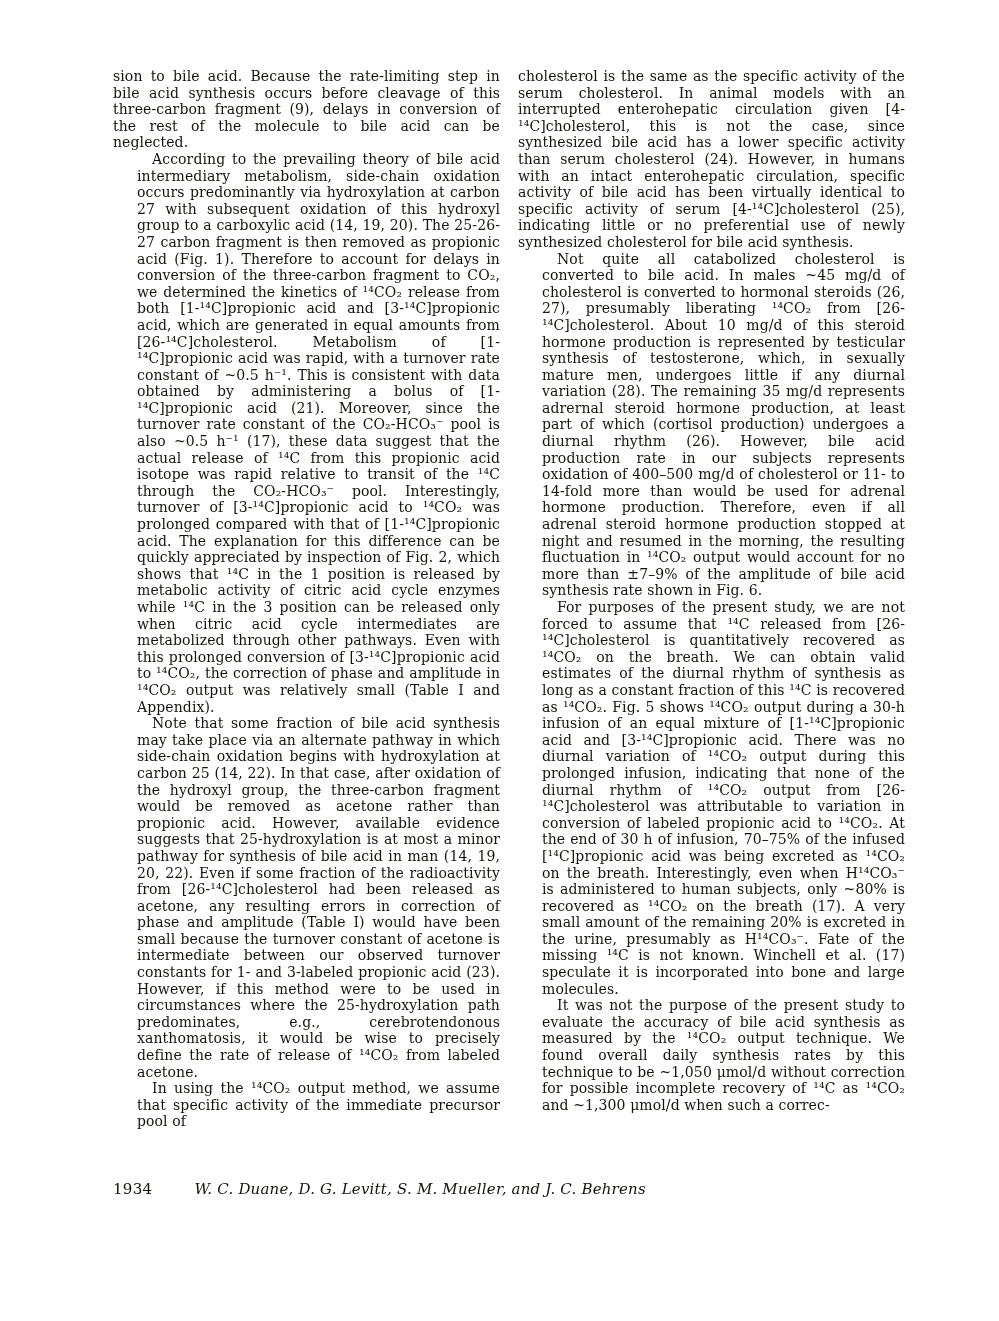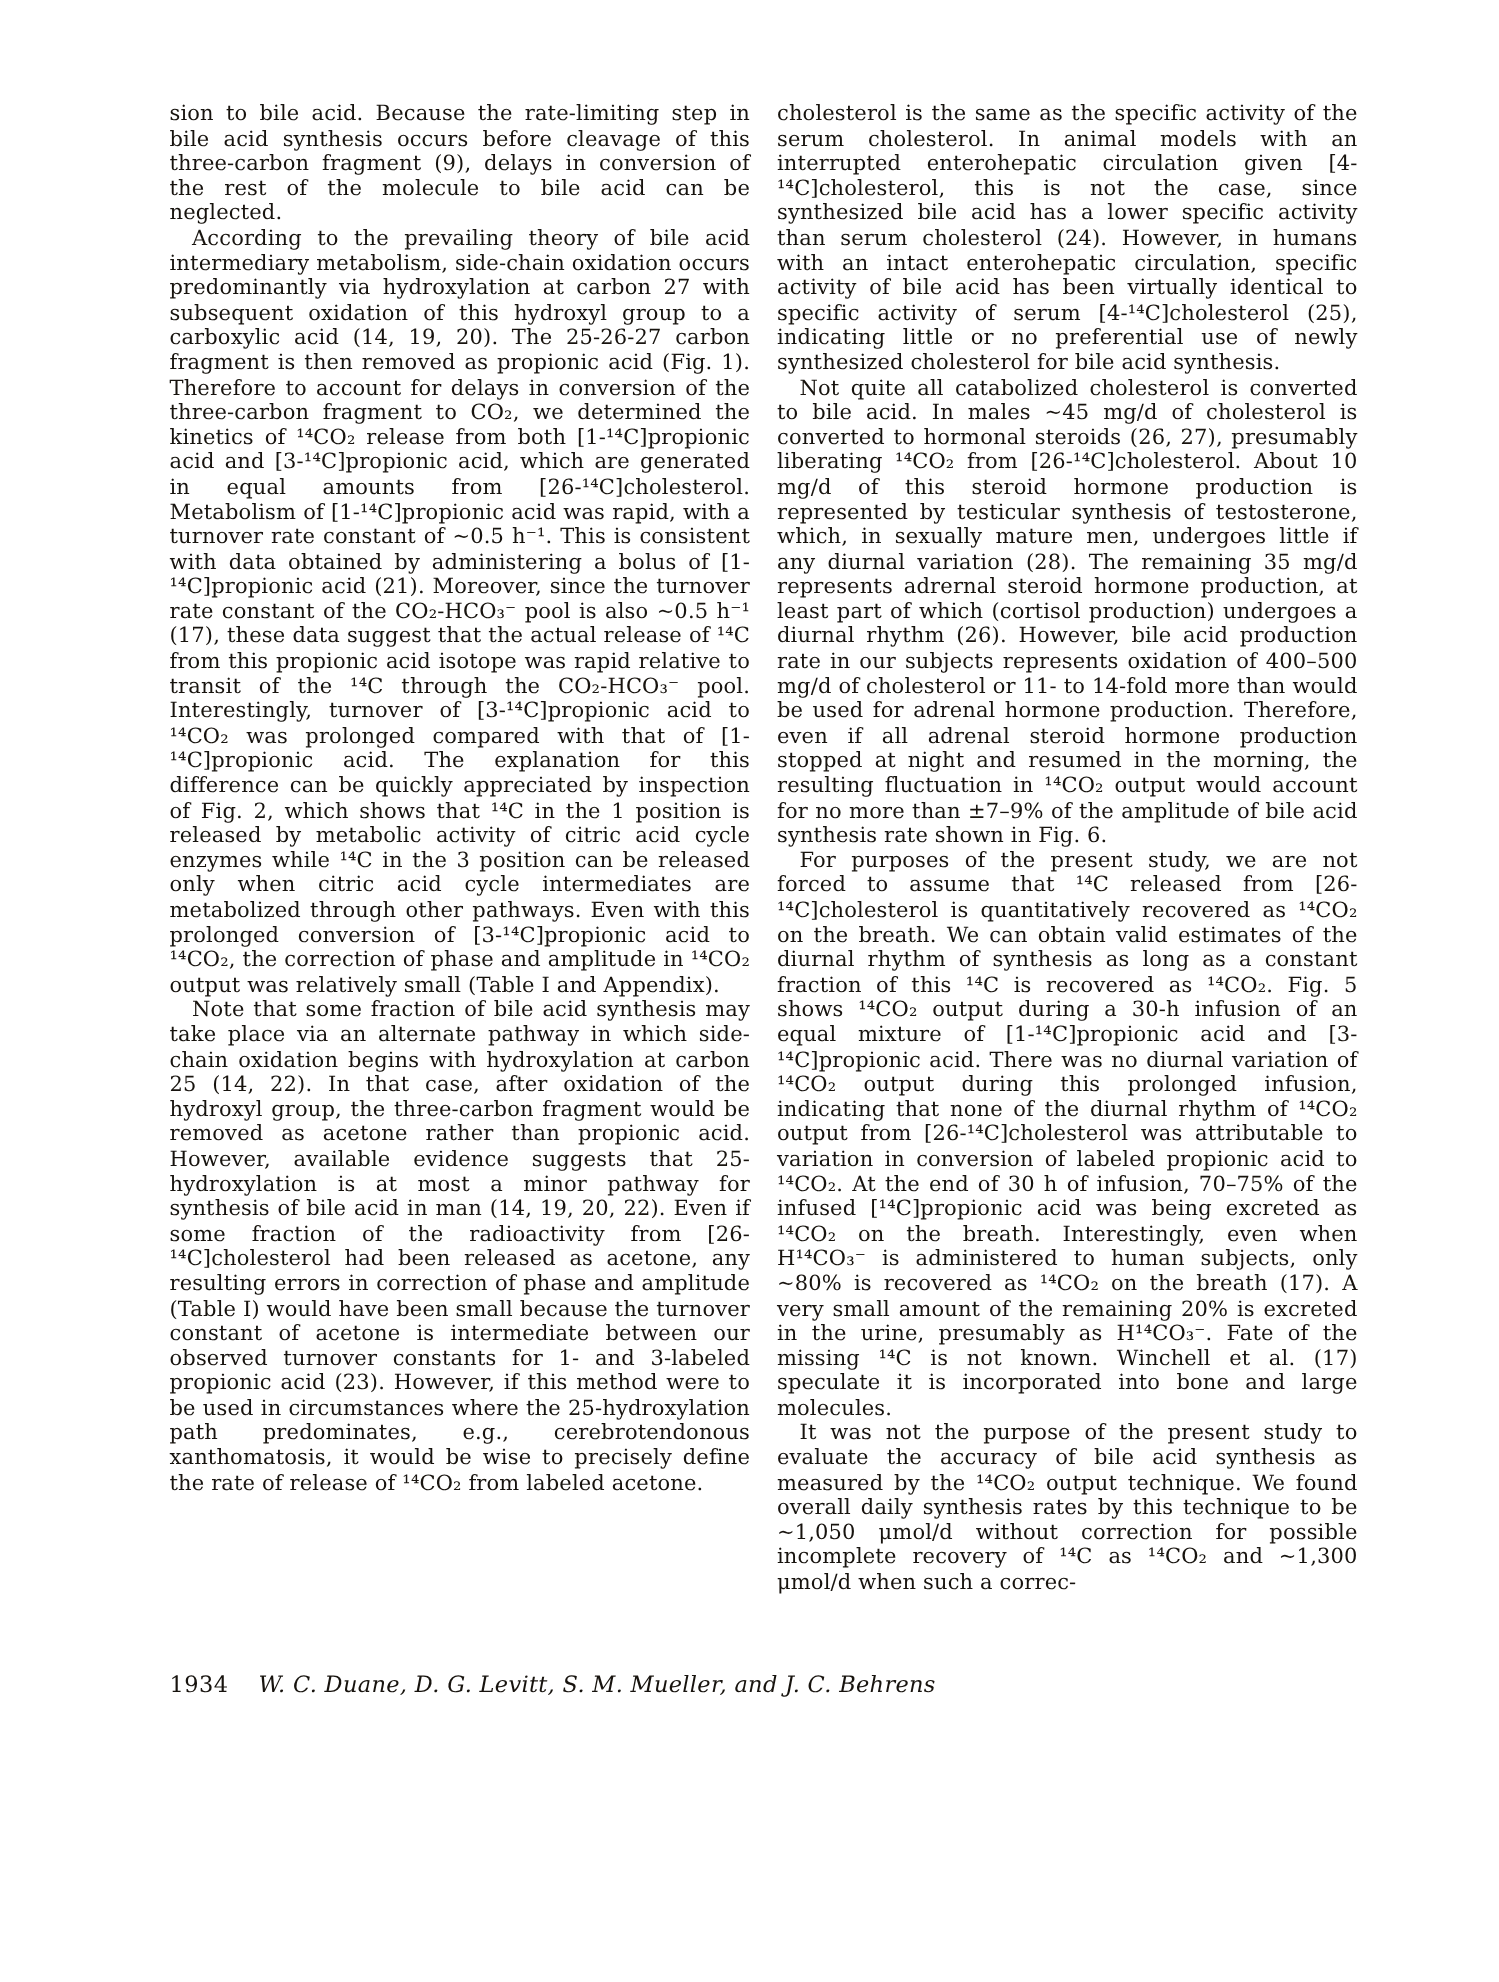--- a/index.html
+++ b/index.html
@@ -31,47 +31,49 @@
     font-size: 14px;
     line-height: 16.6px;
     letter-spacing: 0.1px;
   }
   .col p {
     margin: 0;
     padding: 0;
   }
   .col p.indent {
     text-indent: 15px;
+    margin-left: 24px;
   }
   .footer {
     margin-top: 50px;
     font-size: 15px;
     display: flex;
     align-items: baseline;
   }
   .footer .page-number {
     font-style: normal;
-    margin-right: 20px;
+    margin-right: 42px;
     letter-spacing: 0.3px;
   }
   .footer .authors {
     font-style: italic;
     letter-spacing: 0.2px;
   }
 </style>
 </head>
 <body>
 
 <div class="page">
   <div class="columns">
 
     <div class="col">
       <p>sion to bile acid. Because the rate-limiting step in bile acid synthesis occurs before cleavage of this three-carbon fragment (9), delays in conversion of the rest of the molecule to bile acid can be neglected.</p>
       <p class="indent">According to the prevailing theory of bile acid intermediary metabolism, side-chain oxidation occurs predominantly via hydroxylation at carbon 27 with subsequent oxidation of this hydroxyl group to a carboxylic acid (14, 19, 20). The 25-26-27 carbon fragment is then removed as propionic acid (Fig. 1). Therefore to account for delays in conversion of the three-carbon fragment to CO₂, we determined the kinetics of ¹⁴CO₂ release from both [1-¹⁴C]propionic acid and [3-¹⁴C]propionic acid, which are generated in equal amounts from [26-¹⁴C]cholesterol. Metabolism of [1-¹⁴C]propionic acid was rapid, with a turnover rate constant of ~0.5 h⁻¹. This is consistent with data obtained by administering a bolus of [1-¹⁴C]propionic acid (21). Moreover, since the turnover rate constant of the CO₂-HCO₃⁻ pool is also ~0.5 h⁻¹ (17), these data suggest that the actual release of ¹⁴C from this propionic acid isotope was rapid relative to transit of the ¹⁴C through the CO₂-HCO₃⁻ pool. Interestingly, turnover of [3-¹⁴C]propionic acid to ¹⁴CO₂ was prolonged compared with that of [1-¹⁴C]propionic acid. The explanation for this difference can be quickly appreciated by inspection of Fig. 2, which shows that ¹⁴C in the 1 position is released by metabolic activity of citric acid cycle enzymes while ¹⁴C in the 3 position can be released only when citric acid cycle intermediates are metabolized through other pathways. Even with this prolonged conversion of [3-¹⁴C]propionic acid to ¹⁴CO₂, the correction of phase and amplitude in ¹⁴CO₂ output was relatively small (Table I and Appendix).</p>
       <p class="indent">Note that some fraction of bile acid synthesis may take place via an alternate pathway in which side-chain oxidation begins with hydroxylation at carbon 25 (14, 22). In that case, after oxidation of the hydroxyl group, the three-carbon fragment would be removed as acetone rather than propionic acid. However, available evidence suggests that 25-hydroxylation is at most a minor pathway for synthesis of bile acid in man (14, 19, 20, 22). Even if some fraction of the radioactivity from [26-¹⁴C]cholesterol had been released as acetone, any resulting errors in correction of phase and amplitude (Table I) would have been small because the turnover constant of acetone is intermediate between our observed turnover constants for 1- and 3-labeled propionic acid (23). However, if this method were to be used in circumstances where the 25-hydroxylation path predominates, e.g., cerebrotendonous xanthomatosis, it would be wise to precisely define the rate of release of ¹⁴CO₂ from labeled acetone.</p>
+      <p class="indent">In using the ¹⁴CO₂ output method, we assume that specific activity of the immediate precursor pool of</p>
     </div>
 
     <div class="col">
       <p>cholesterol is the same as the specific activity of the serum cholesterol. In animal models with an interrupted enterohepatic circulation given [4-¹⁴C]cholesterol, this is not the case, since synthesized bile acid has a lower specific activity than serum cholesterol (24). However, in humans with an intact enterohepatic circulation, specific activity of bile acid has been virtually identical to specific activity of serum [4-¹⁴C]cholesterol (25), indicating little or no preferential use of newly synthesized cholesterol for bile acid synthesis.</p>
       <p class="indent">Not quite all catabolized cholesterol is converted to bile acid. In males ~45 mg/d of cholesterol is converted to hormonal steroids (26, 27), presumably liberating ¹⁴CO₂ from [26-¹⁴C]cholesterol. About 10 mg/d of this steroid hormone production is represented by testicular synthesis of testosterone, which, in sexually mature men, undergoes little if any diurnal variation (28). The remaining 35 mg/d represents adrernal steroid hormone production, at least part of which (cortisol production) undergoes a diurnal rhythm (26). However, bile acid production rate in our subjects represents oxidation of 400–500 mg/d of cholesterol or 11- to 14-fold more than would be used for adrenal hormone production. Therefore, even if all adrenal steroid hormone production stopped at night and resumed in the morning, the resulting fluctuation in ¹⁴CO₂ output would account for no more than ±7–9% of the amplitude of bile acid synthesis rate shown in Fig. 6.</p>
       <p class="indent">For purposes of the present study, we are not forced to assume that ¹⁴C released from [26-¹⁴C]cholesterol is quantitatively recovered as ¹⁴CO₂ on the breath. We can obtain valid estimates of the diurnal rhythm of synthesis as long as a constant fraction of this ¹⁴C is recovered as ¹⁴CO₂. Fig. 5 shows ¹⁴CO₂ output during a 30-h infusion of an equal mixture of [1-¹⁴C]propionic acid and [3-¹⁴C]propionic acid. There was no diurnal variation of ¹⁴CO₂ output during this prolonged infusion, indicating that none of the diurnal rhythm of ¹⁴CO₂ output from [26-¹⁴C]cholesterol was attributable to variation in conversion of labeled propionic acid to ¹⁴CO₂. At the end of 30 h of infusion, 70–75% of the infused [¹⁴C]propionic acid was being excreted as ¹⁴CO₂ on the breath. Interestingly, even when H¹⁴CO₃⁻ is administered to human subjects, only ~80% is recovered as ¹⁴CO₂ on the breath (17). A very small amount of the remaining 20% is excreted in the urine, presumably as H¹⁴CO₃⁻. Fate of the missing ¹⁴C is not known. Winchell et al. (17) speculate it is incorporated into bone and large molecules.</p>
       <p class="indent">It was not the purpose of the present study to evaluate the accuracy of bile acid synthesis as measured by the ¹⁴CO₂ output technique. We found overall daily synthesis rates by this technique to be ~1,050 μmol/d without correction for possible incomplete recovery of ¹⁴C as ¹⁴CO₂ and ~1,300 μmol/d when such a correc-</p>
     </div>
 
   </div>

